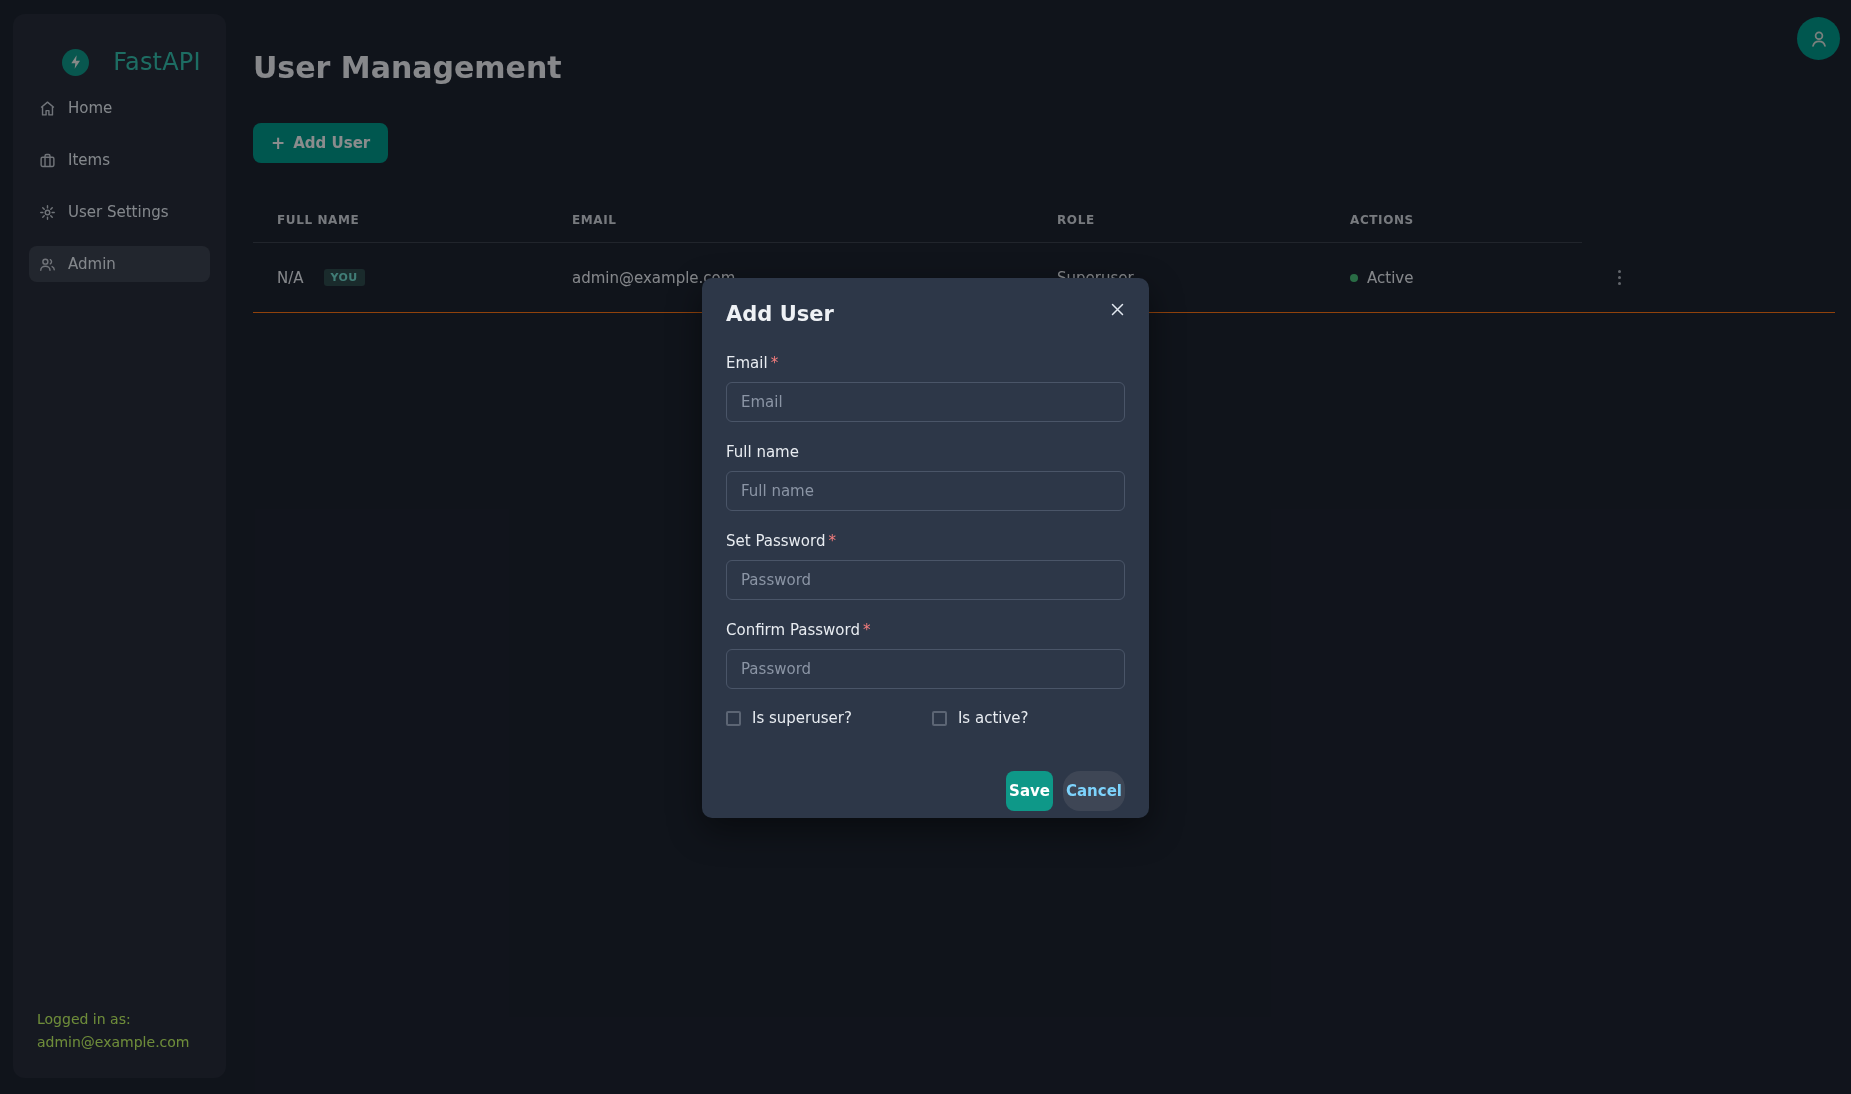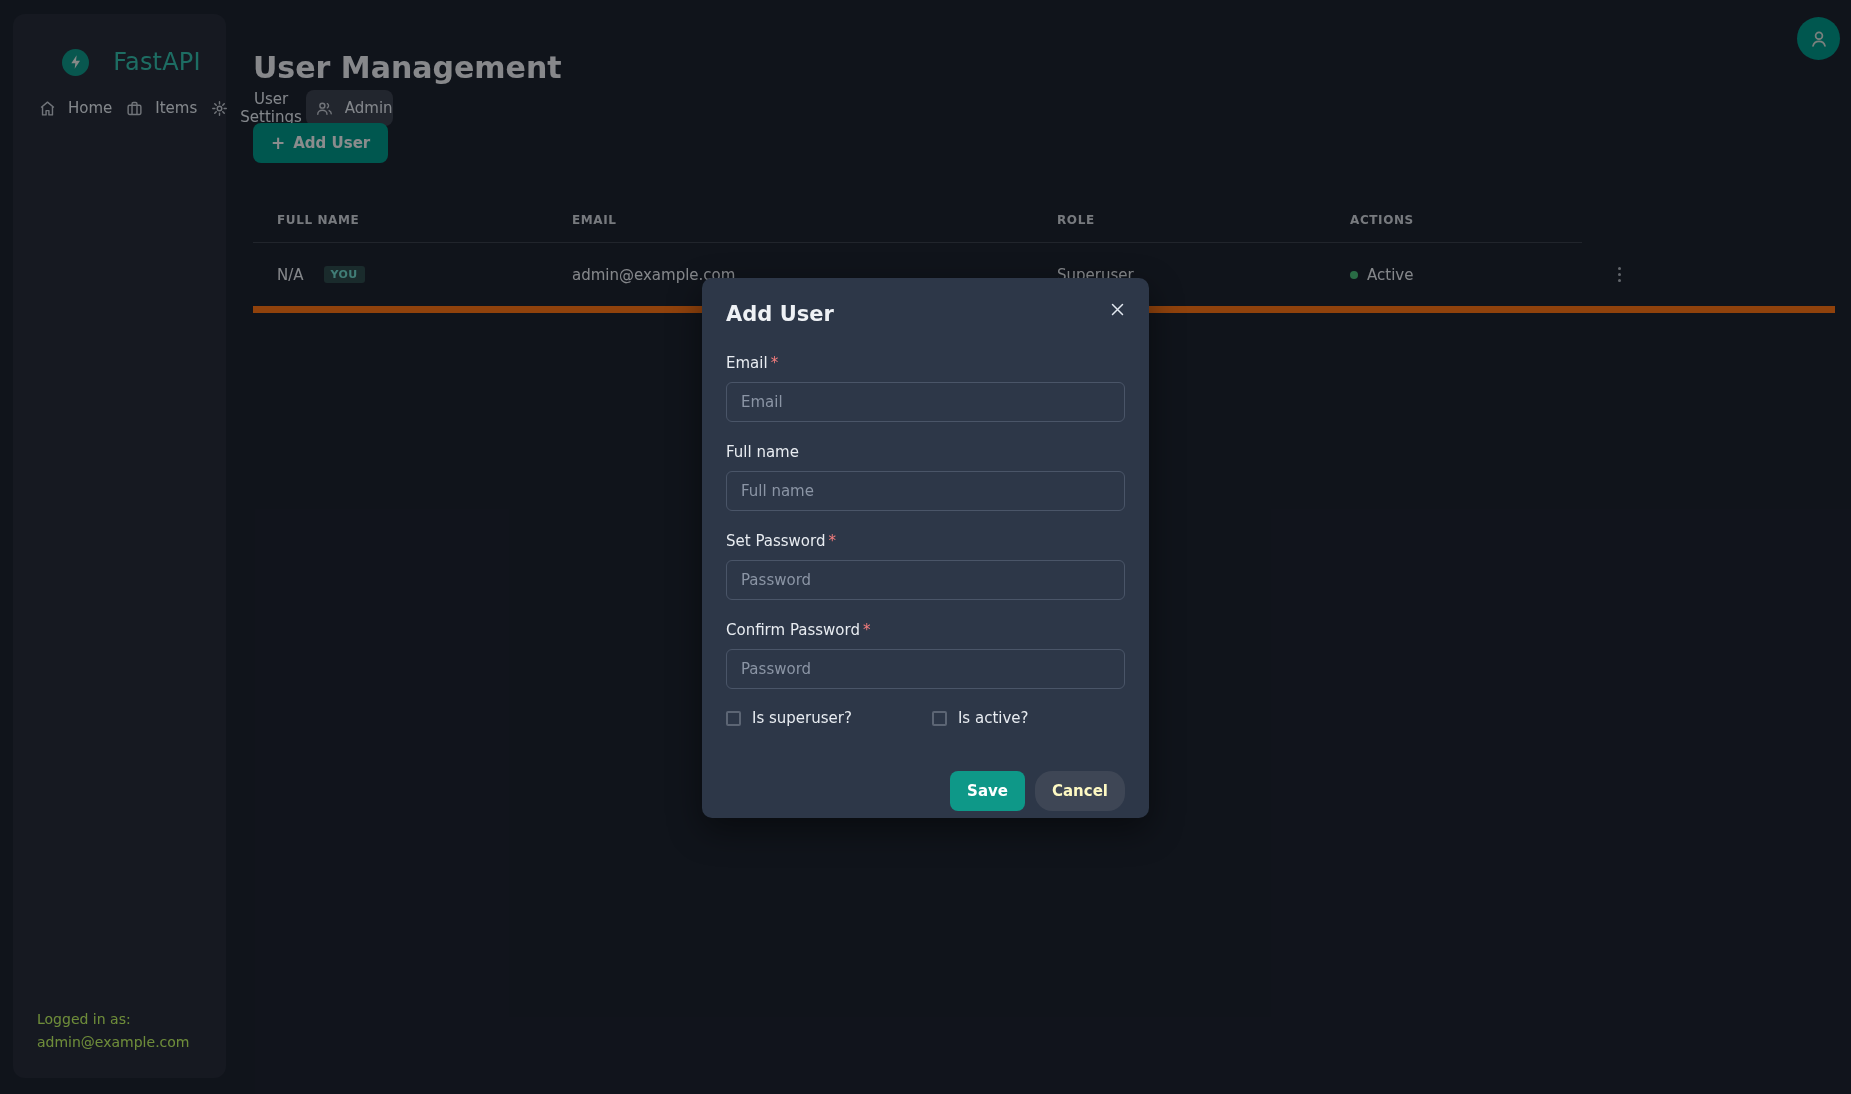--- a/index.html
+++ b/index.html
@@ -7,21 +7,21 @@
   body { font-family:"DejaVu Sans","Liberation Sans",sans-serif; }
   .app { position:relative; width:1851px; height:1094px; background:#1d2330; overflow:hidden; }
 
   
   .sidebar { position:absolute; left:13px; top:14px; width:213px; height:1064px;
              background:#262c39; border-radius:12px; padding:28px 16px 0 16px; }
   .logo-row { display:flex; align-items:center; gap:24px; margin-left:24px; height:40px;justify-content:center; }
   .logo-mark { width:27px; height:27px; border-radius:50%; background:#0f9688;
                display:flex; align-items:center; justify-content:center; flex:0 0 auto; }
   .logo-text { color:#33bcab; font-size:24px; font-weight:500; letter-spacing:0.2px; }
-  .nav { margin-top:8px; display:flex; flex-direction:row; gap:4px;text-align:center; }
+  .nav { margin-top:8px; display:flex; flex-direction:column; gap:16px;text-align:center; }
   .nav-item { display:flex; align-items:center; gap:12px; height:36px; padding-left:10px;
               border-radius:8px; color:#e2e8f0; font-size:15px; cursor:pointer; }
   .nav-item .nicon { display:flex; color:#c3c9d2; }
   .nav-item.active { background:#3c4250; }
   .sidebar-footer { position:absolute; left:24px; bottom:24px; font-size:14px;
                     color:#bef264; line-height:1.65; }
 
   
   .main { position:absolute; left:253px; top:0; width:1582px; }
   .page-title { margin-top:50px; font-size:30px; font-weight:700; color:#e8ebf0; }
@@ -29,21 +29,21 @@
                   height:40px; padding:0 18px; border:none; border-radius:8px;
                   background:#009688; color:#eef1f3; font-size:15px; font-weight:700;
                   font-family:inherit; cursor:pointer; }
   .plus { font-size:17px; font-weight:700; line-height:1; }
 
   .table { margin-top:38px; }
   .trow { display:grid; grid-template-columns:295px 485px 293px 256px 253px; }
   .th { font-size:12px; font-weight:700; letter-spacing:0.6px; color:#cdd2da;
         padding:12px 0 15px 24px; border-bottom:1px solid #39404d; }
   .td { display:flex; align-items:center; height:70px; padding-left:24px;
-        font-size:15px; color:#e4e8ee; border-bottom:7px solid #f97316; }
+        font-size:15px; color:#e4e8ee; border-bottom:1px solid #f97316; }
   .you-badge { margin-left:20px; padding:2px 7px; border-radius:3px; background:#2e4a4c;
                color:#6fd8cc; font-size:11px; font-weight:700; letter-spacing:0.4px; }
   .status-dot { width:8px; height:8px; border-radius:50%; background:#48bb78; margin-right:9px; }
   .kebab { display:flex; flex-direction:column; gap:3px; padding:6px; margin-left:6px;
            background:none; border:none; cursor:pointer; }
   .kebab i { width:3px; height:3px; border-radius:50%; background:#aab0ba; }
 
   .avatar-btn { position:absolute; left:1797px; top:17px; width:43px; height:43px;
                 border-radius:50%; background:#009688; border:none; cursor:pointer;
                 display:flex; align-items:center; justify-content:center; }
@@ -65,23 +65,23 @@
             background:transparent; color:#e8ecf1; font-size:15px; padding:0 14px;
             font-family:inherit; outline:none; }
   .finput::placeholder { color:#8b95a5; }
   .check-row { display:flex; align-items:flex-end; margin-top:20px; }
   .check-item { display:flex; align-items:center; gap:11px; font-size:15px; color:#e8ecf1; }
   .check-item + .check-item { margin-left:80px; }
   .cbox { appearance:none; -webkit-appearance:none; width:15px; height:15px; margin:0;
           border:2px solid #5c6574; border-radius:2px; background:transparent; cursor:pointer; }
   .modal-footer { margin-top:44px; display:flex; justify-content:flex-end; gap:10px; }
   .btn { height:40px; border:none; border-radius:8px; font-size:15px; font-weight:700;
-         font-family:inherit; cursor:pointer; padding:0 17px; }
+         font-family:inherit; cursor:pointer; padding:0 3px; }
   .btn-save { background:#0e9888; color:#ffffff; }
-  .btn-cancel { background:#3e4655; color:#fef9c3;border-radius:17px; }
+  .btn-cancel { background:#3e4655; color:#7dd3fc;border-radius:17px; }
 </style>
 </head>
 <body>
 
 <div class="app">
 
   <aside class="sidebar">
     <div class="logo-row">
       <span class="logo-mark">
         <svg width="16" height="16" viewBox="0 0 24 24">

